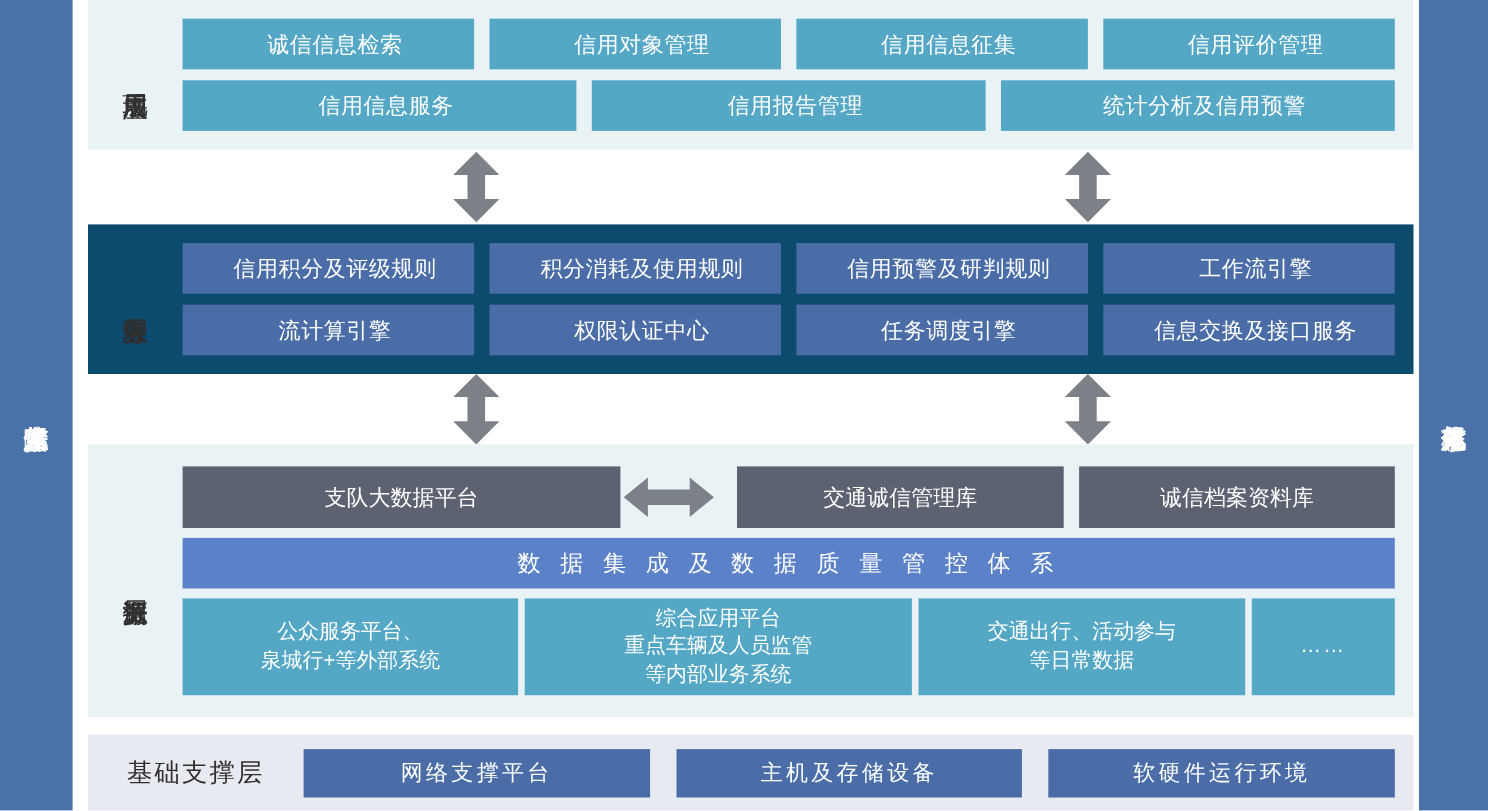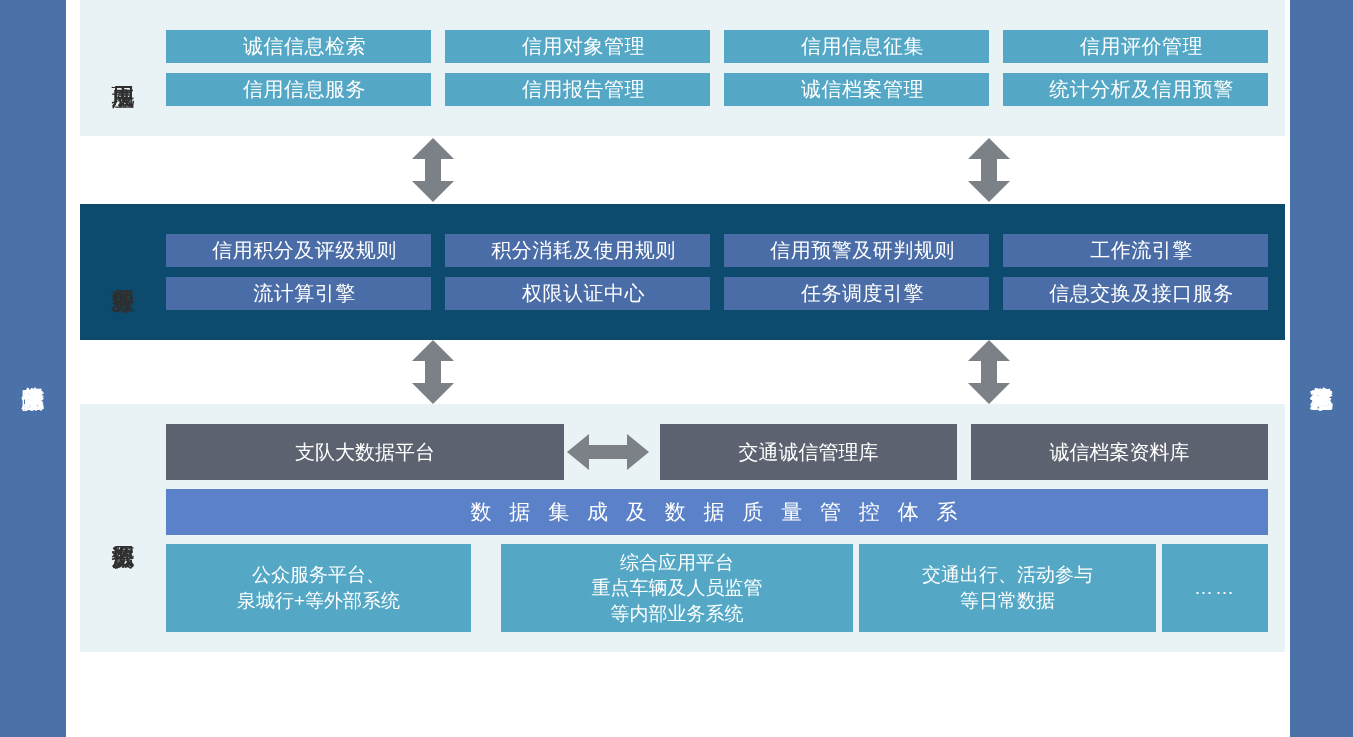--- a/index.html
+++ b/index.html
@@ -96,21 +96,21 @@
 
   
   .box-row {
     display: flex;
     gap: 14px;
   }
   .box-row + .box-row { margin-top: 10px; justify-content: flex-end; }
 
   .box {
     flex: 1 1 0;
-    height: 33px;
+    height: 46px;
     display: flex;
     align-items: center;
     justify-content: center;
     color: #ffffff;
     font-size: 20px;
     letter-spacing: 0.5px;
     white-space: pre;
     text-align: center;
     padding-left: 12px;
   }
@@ -131,21 +131,21 @@
     height: 56px;
     background: #5c626f;
     color: #ffffff;
     font-size: 20px;
     display: flex;
     align-items: center;
     justify-content: center;
     white-space: pre;
   }
   .db-box.wide { flex: 0 0 398px; }
-  .db-box.mid  { flex: 0 0 297px; margin-left: 8px; }
+  .db-box.mid  { flex: 0 0 297px; margin-left: 18px; }
   .db-box.last { flex: 1 1 auto; margin-left: 14px; }
 
   .h-arrow {
     flex: 0 0 88px;
     height: 56px;
     display: flex;
     align-items: center;
     justify-content: center;
   }
 
@@ -174,21 +174,21 @@
     color: #ffffff;
     font-size: 19px;
     line-height: 1.35;
     display: flex;
     align-items: center;
     justify-content: center;
     text-align: center;
     white-space: pre-line;
   }
   .source-box.s1 { flex: 0 0 305px; }
-  .source-box.s2 { flex: 0 0 352px; margin-left: 24px; }
+  .source-box.s2 { flex: 0 0 352px; }
   .source-box.s3 { flex: 0 0 297px; }
   .source-box.s4 { flex: 1 1 auto; letter-spacing: 2px; }
 
   
   .base-row {
     display: flex;
     gap: 24px;
     align-items: center;
     flex: 1 1 auto;
   }
@@ -238,21 +238,20 @@
       <div class="layer-body">
         <div class="box-row">
           <div class="box teal">诚信信息检索</div>
           <div class="box teal">信用对象管理</div>
           <div class="box teal">信用信息征集</div>
           <div class="box teal">信用评价管理</div>
         </div>
         <div class="box-row">
           <div class="box teal">信用信息服务</div>
           <div class="box teal">信用报告管理</div>
-          <div class="box teal">诚信档案管理</div>
           <div class="box teal">统计分析及信用预警</div>
         </div>
       </div>
     </div>
 
     <div class="v-arrow a1">
       <svg width="42" height="64" viewBox="0 0 42 64" aria-hidden="true">
         <polygon points="21,0 42,21 29,21 29,43 42,43 21,64 0,43 13,43 13,21 0,21" fill="#7b8186"></polygon>
       </svg>
     </div>
@@ -317,15 +316,25 @@
 等内部业务系统</div>
             <div class="source-box s3">交通出行、活动参与
 等日常数据</div>
             <div class="source-box s4">…… </div>
           </div>
 
         </div>
       </div>
     </div>
 
+    <div class="layer layer-base">
+      <div class="layer-title">基础支撑层</div>
+      <div class="layer-body">
+        <div class="base-row">
+          <div class="base-box">网络支撑平台</div>
+          <div class="base-box">主机及存储设备</div>
+          <div class="base-box">软硬件运行环境</div>
+        </div>
+      </div>
+    </div>
 
   </div>
 </div>
 
 </body></html>

